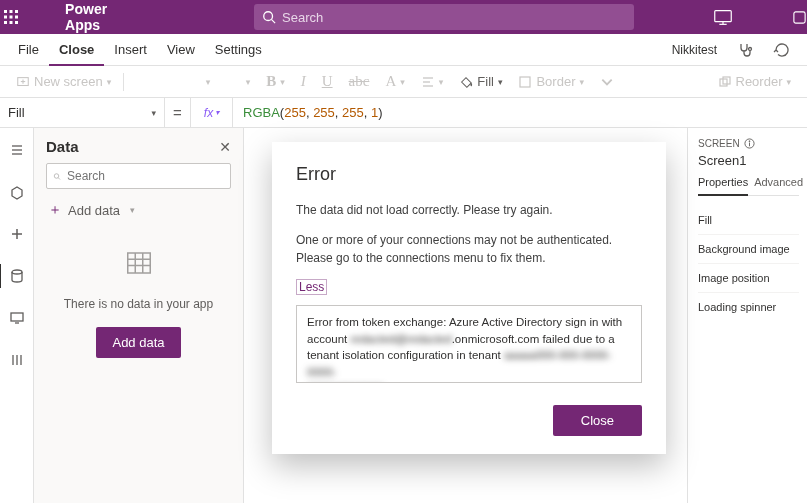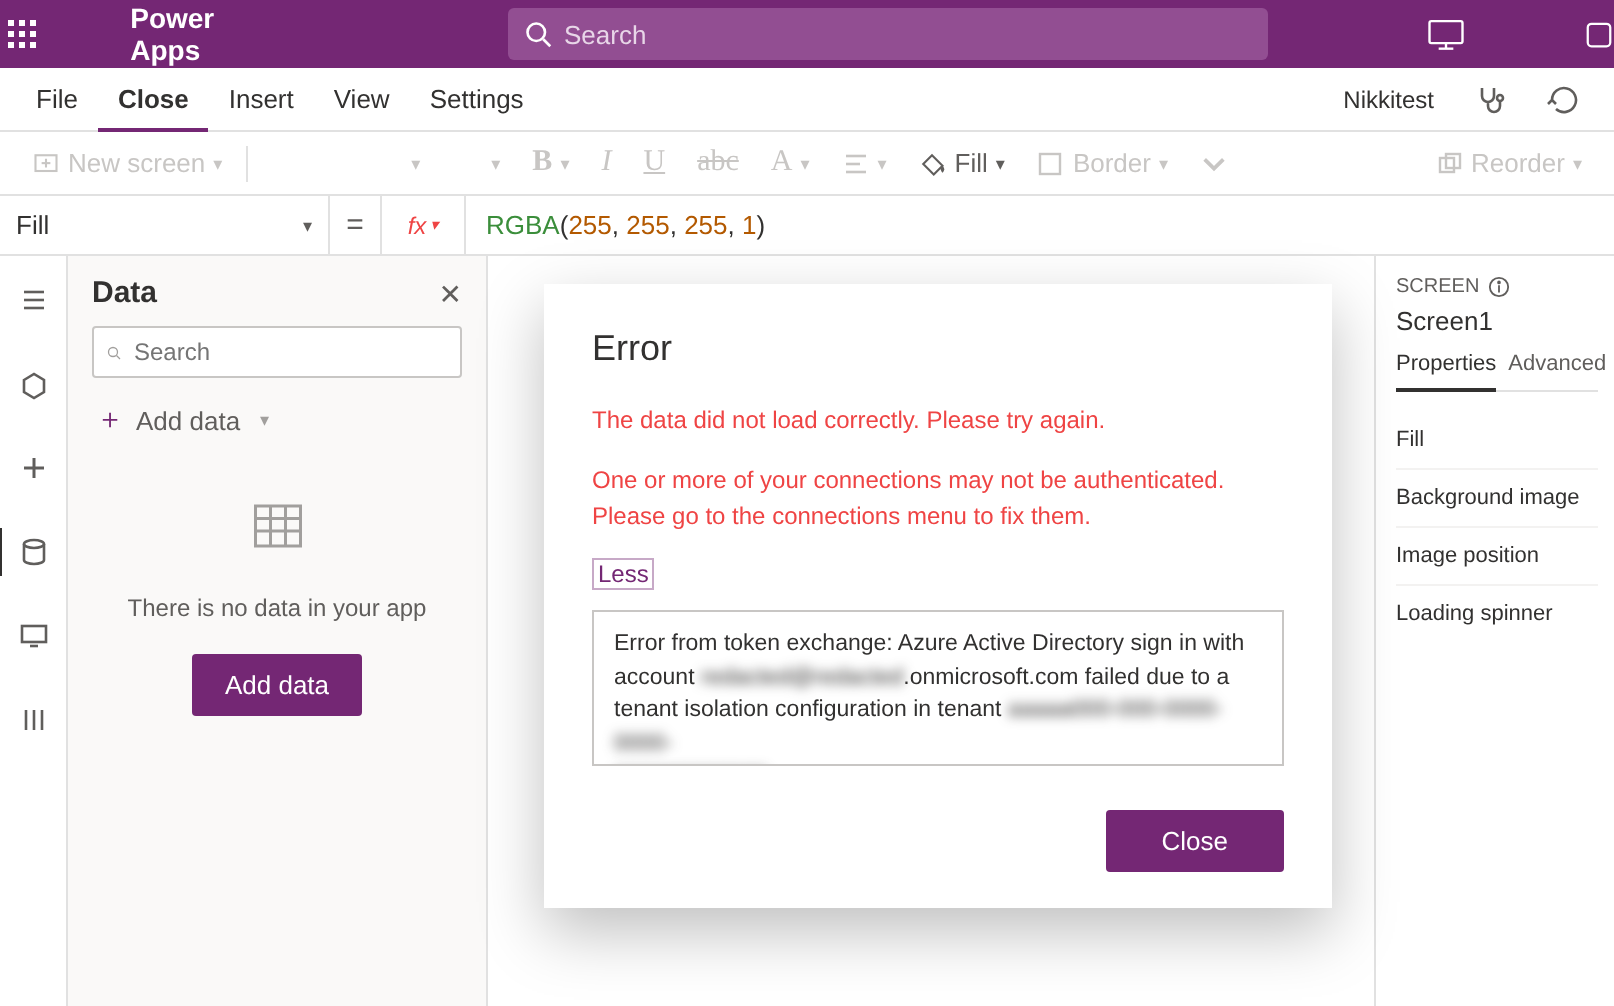--- a/index.html
+++ b/index.html
@@ -44,21 +44,21 @@
   .tool .chev{font-size:9px;}
   .tool-spacer{flex:1;}
   .tool svg{width:14px;height:14px;stroke:currentColor;fill:none;}
   .tool .letter{font-size:15px;font-family:"Segoe UI";}
   .tool.fill-tool{color:#605e5c;}
   .tool.fill-tool svg{fill:none;stroke:#605e5c;}
   
   .fxbar{display:flex;align-items:center;height:30px;border-bottom:1px solid var(--grey-border);}
   .fx-prop{width:165px;border-right:1px solid var(--grey-border);height:100%;display:flex;align-items:center;padding:0 8px;justify-content:space-between;font-size:13px;cursor:pointer;}
   .fx-eq{width:26px;text-align:center;border-right:1px solid var(--grey-border);height:100%;display:flex;align-items:center;justify-content:center;color:#605e5c;font-size:15px;}
-  .fx-fx{width:42px;border-right:1px solid var(--grey-border);height:100%;display:flex;align-items:center;justify-content:center;font-style:italic;color:#ef4444;cursor:pointer;gap:2px;}
+  .fx-fx{width:42px;border-right:1px solid var(--grey-border);height:100%;display:flex;align-items:center;justify-content:center;font-style:italic;color:#8b5cf6;cursor:pointer;gap:2px;}
   .fx-fx .chev{font-size:8px;}
   .fx-input{flex:1;padding:0 10px;font-family:Consolas,monospace;font-size:13px;}
   .fx-input .fn{color:#3b8e3b;}
   .fx-input .p{color:#323130;}
   .fx-input .n{color:#b35900;}
   
   .main{display:flex;height:calc(503px - 34px - 32px - 32px - 30px);position:relative;}
   .leftrail{width:34px;border-right:1px solid var(--grey-border);display:flex;flex-direction:column;align-items:center;padding-top:10px;gap:18px;}
   .leftrail .ritem{width:34px;height:24px;display:flex;align-items:center;justify-content:center;cursor:pointer;}
   .leftrail .ritem svg{width:16px;height:16px;stroke:#605e5c;fill:none;}
@@ -85,21 +85,21 @@
   .rp-label{color:#605e5c;font-size:10px;display:flex;align-items:center;gap:4px;}
   .rp-label svg{width:11px;height:11px;stroke:#605e5c;fill:none;}
   .rp-title{font-size:13px;margin:4px 0 8px;color:#323130;}
   .rp-tabs{display:flex;gap:6px;border-bottom:1px solid var(--grey-border);margin-bottom:10px;}
   .rp-tabs div{padding-bottom:6px;font-size:11px;cursor:pointer;color:#605e5c;}
   .rp-tabs div.active{color:#323130;border-bottom:2px solid #323130;margin-bottom:-1px;}
   .rp-prop{padding:8px 0;font-size:11px;color:#323130;border-bottom:1px solid #f3f2f1;cursor:pointer;}
   
   .modal{position:absolute;left:272px;top:142px;width:394px;background:#fff;box-shadow:0 12px 30px rgba(0,0,0,.25);padding:22px 24px 18px;z-index:100;}
   .modal h2{margin:0 0 16px;font-size:18px;font-weight:400;color:#323130;}
-  .modal p{font-size:12px;color:#ef4444;margin:0 0 12px;line-height:1.5;}
+  .modal p{font-size:12px;color:#404040;margin:0 0 12px;line-height:1.5;}
   .modal .less{color:var(--purple);font-size:12px;cursor:pointer;border:1px solid rgba(116,39,116,.4);padding:0 2px;display:inline-block;}
   .modal .errbox{border:1px solid #c8c6c4;padding:8px 10px;font-size:11.5px;color:#323130;margin-top:10px;line-height:1.45;max-height:78px;overflow:auto;}
   .modal .blur{filter:blur(3px);display:inline;}
   .modal-footer{display:flex;justify-content:flex-end;margin-top:22px;}
   .close-btn{background:var(--purple);color:#fff;border:none;padding:8px 28px;font-size:13px;border-radius:2px;cursor:pointer;}
   .chev{display:inline-block;}
 </style>
 </head>
 <body>
 

